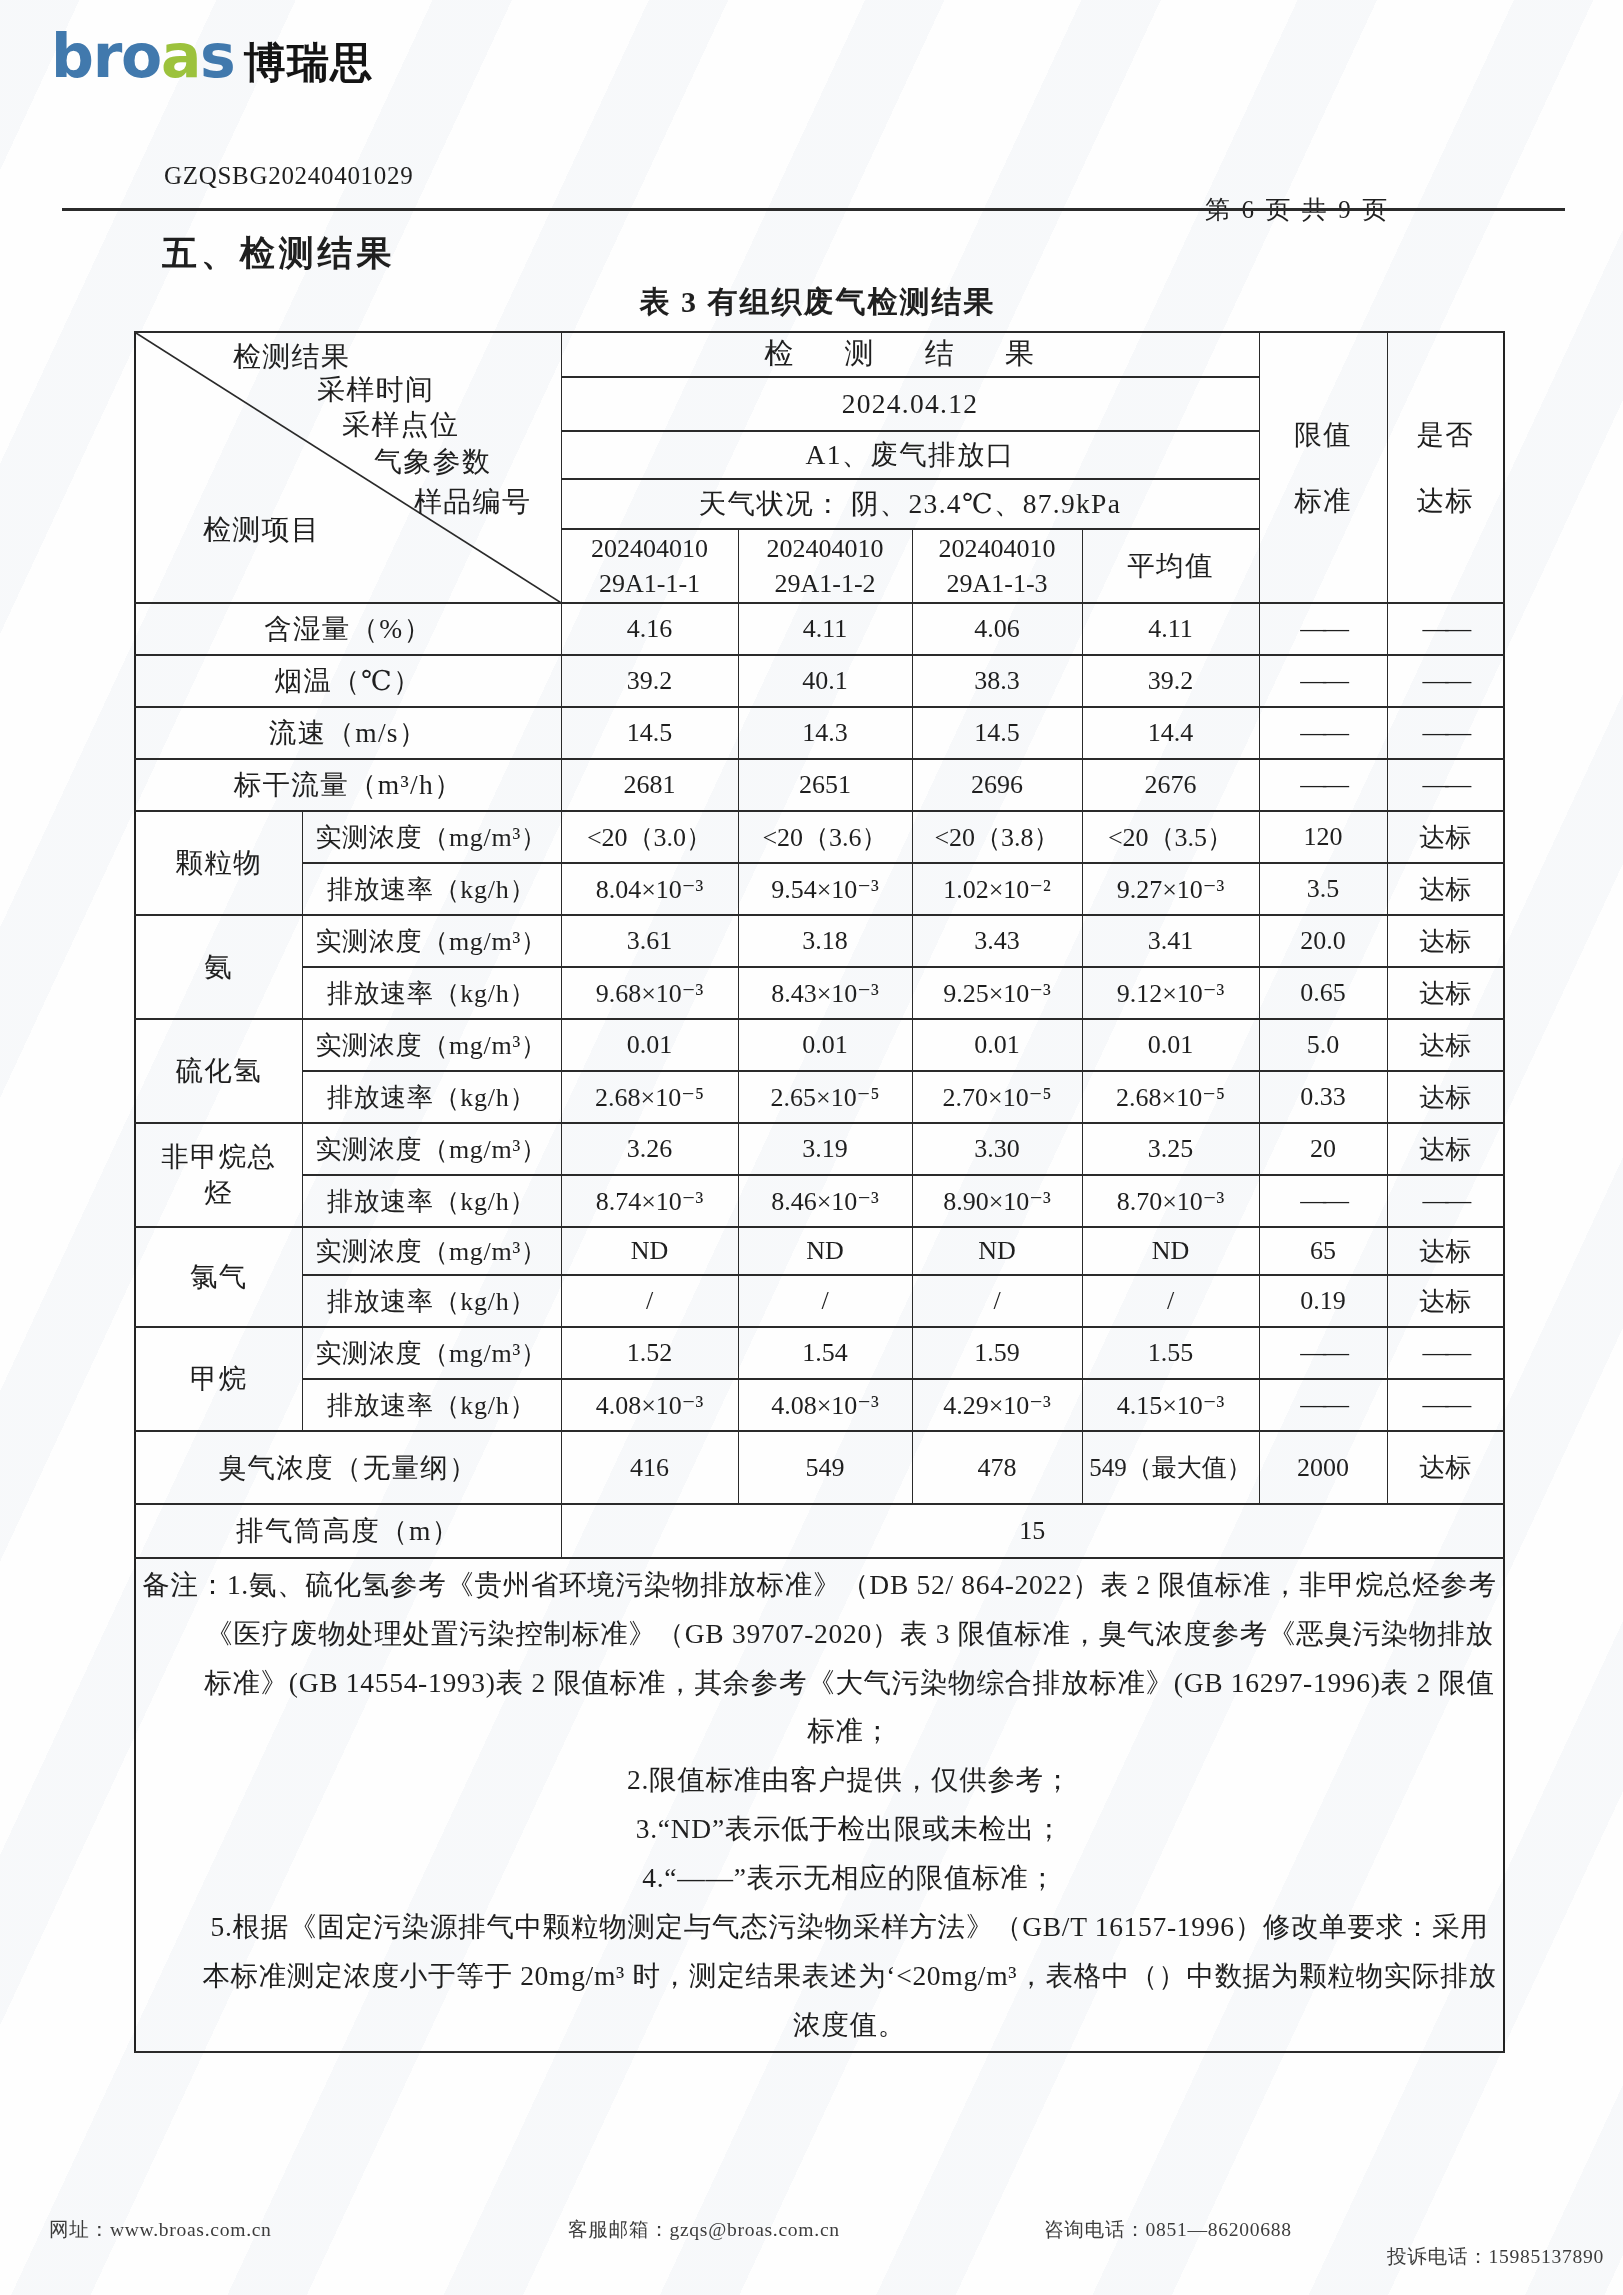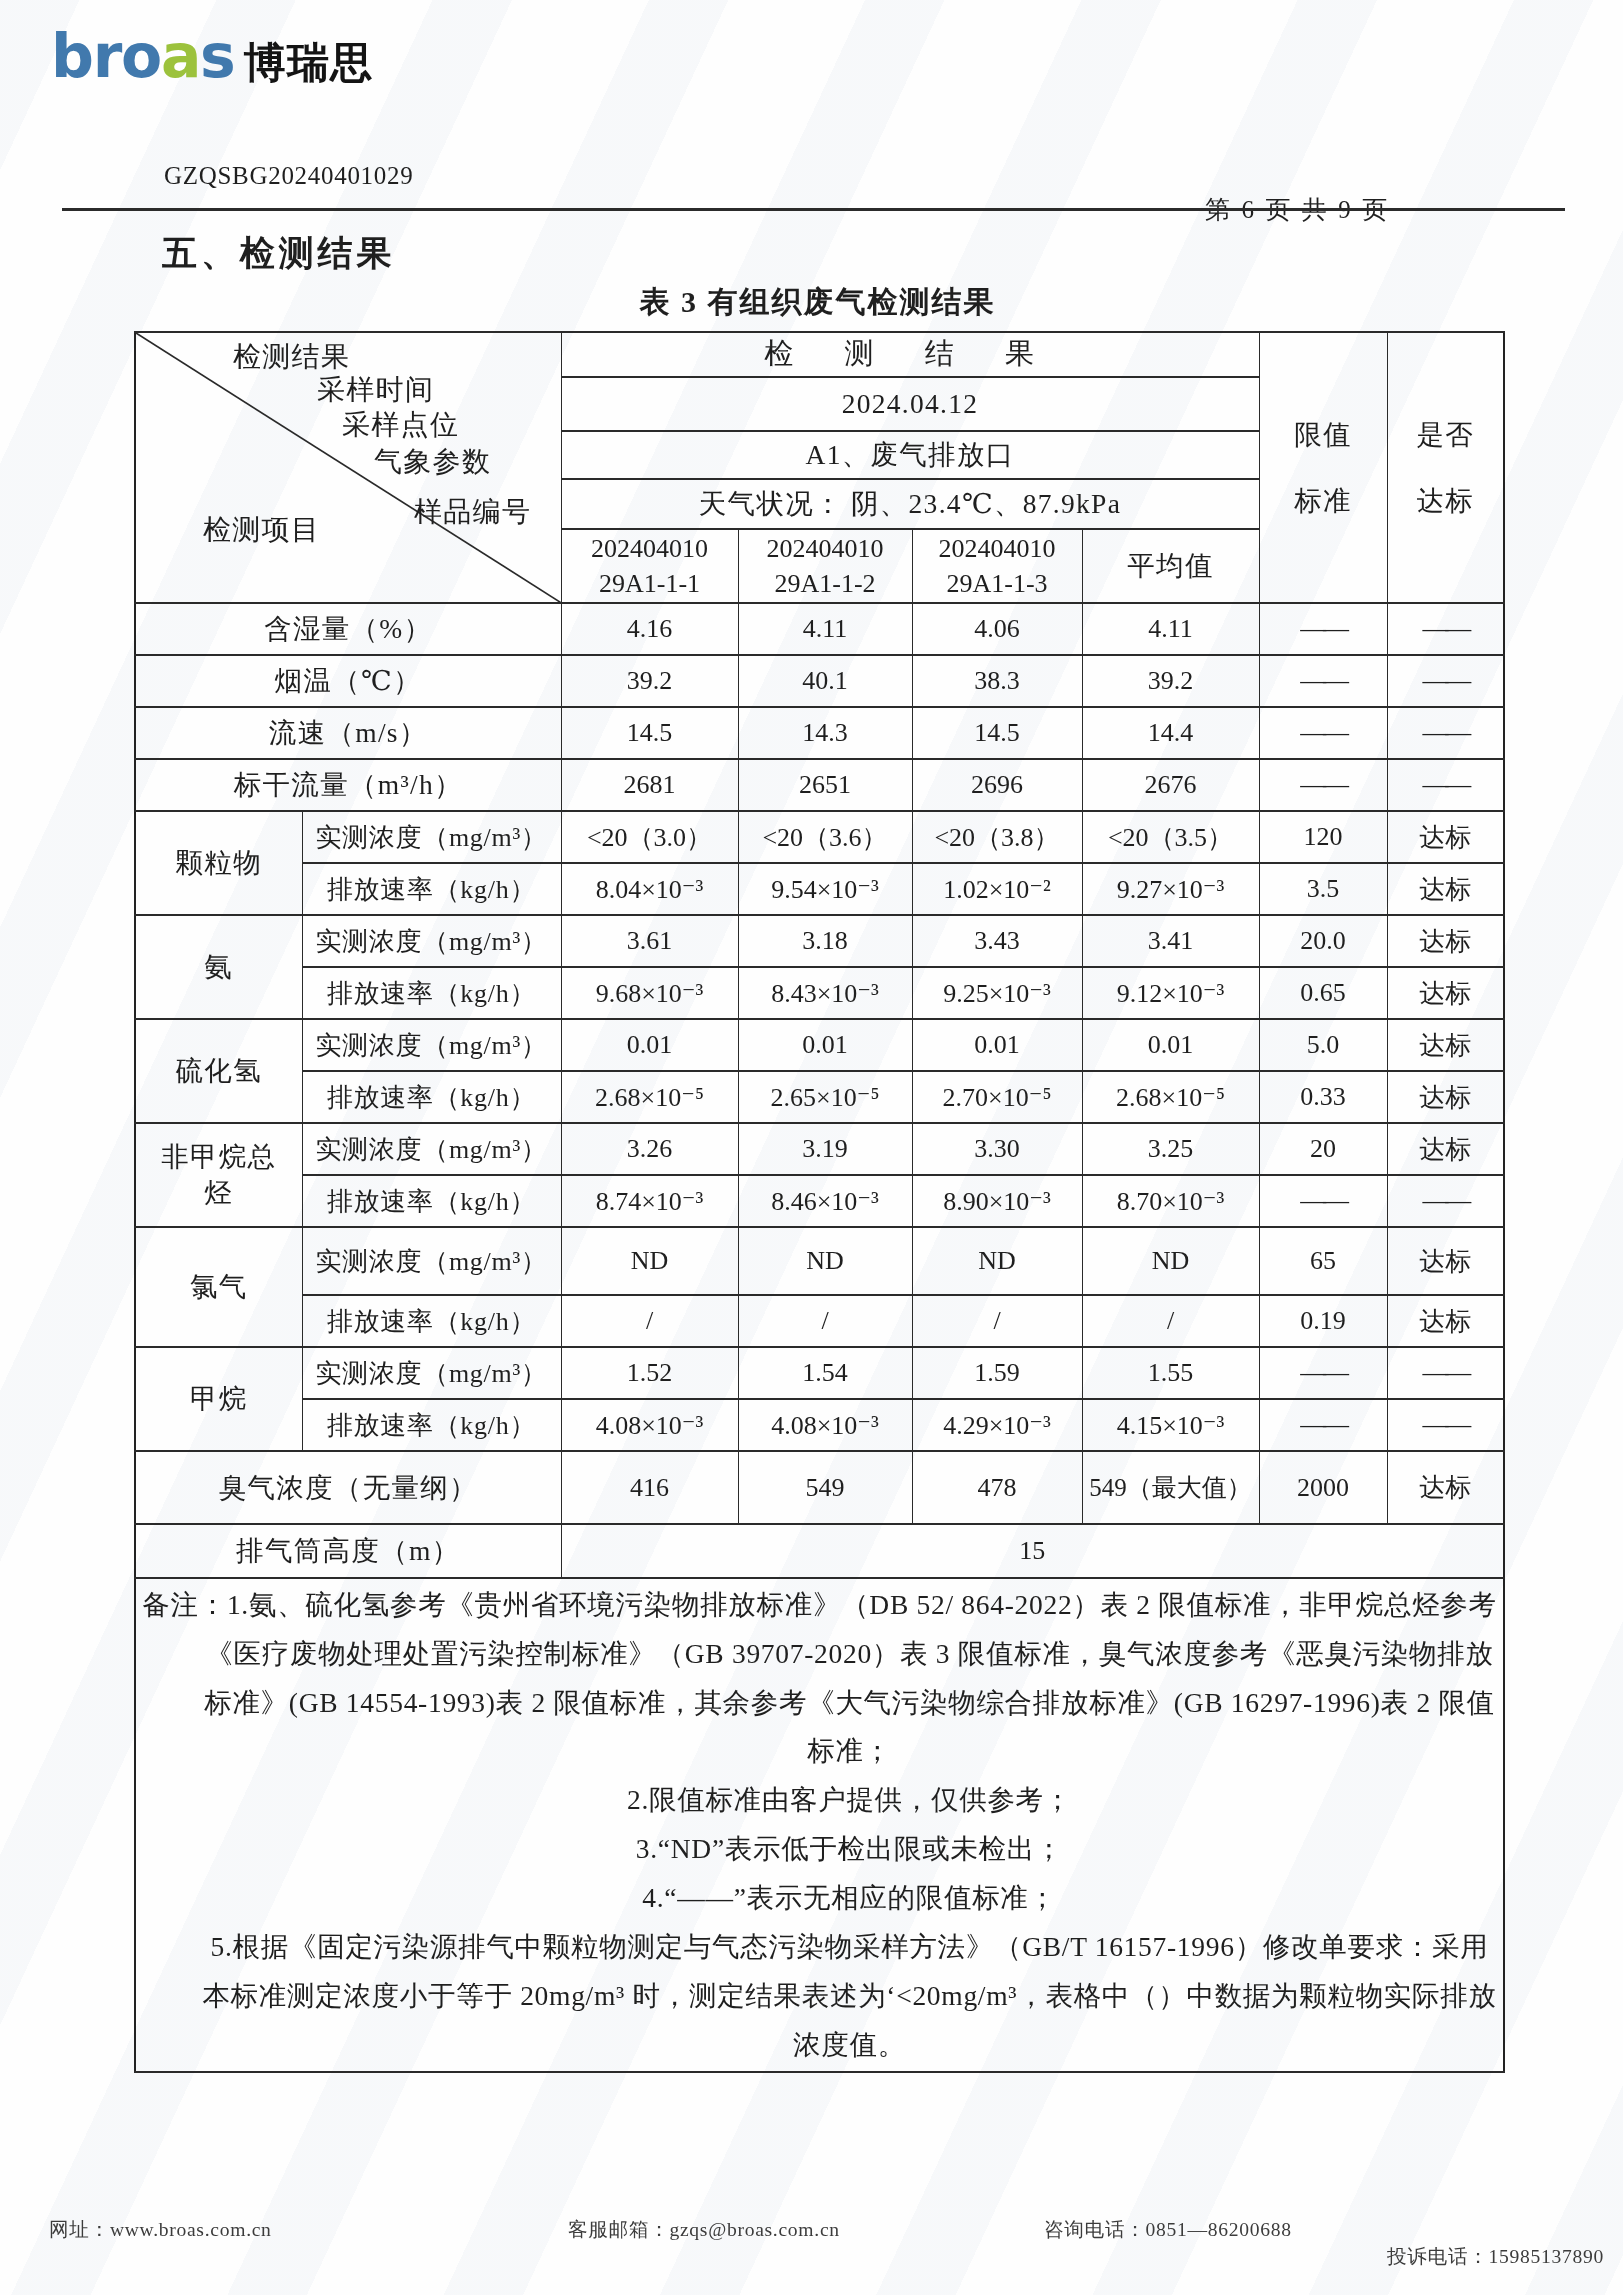--- a/index.html
+++ b/index.html
@@ -53,21 +53,21 @@
   .dash{letter-spacing:-0.12em;}
   .avg-wrap{font-size:25px;line-height:1.35;}
   
   td.corner{position:relative;padding:0;}
   td.corner svg{position:absolute;left:0;top:0;width:100%;height:100%;}
   td.corner .clab{position:absolute;font-size:28px;letter-spacing:1.3px;white-space:nowrap;}
   .clab-0{left:97px;top:5.2px;}
   .clab-1{left:181px;top:38px;}
   .clab-2{left:206px;top:73px;}
   .clab-3{left:238px;top:110px;}
-  .clab-4{left:278px;top:160px;}
+  .clab-4{left:278px;top:150px;}
   .clab-5{left:67px;top:178px;}
   
   td.notes-cell{text-align:left;vertical-align:top;padding:10.5px 18.3px 6.5px 15.7px;}
   .note{font-size:27.5px;line-height:1.78;letter-spacing:0.7px;}
   .note-first{padding-left:60px;text-indent:-60px;}
   .note-item{margin-left:60px;}
   
   .footer-item{position:absolute;top:2216px;font-size:19.6px;color:#3c3c3c;letter-spacing:0.7px;}
   .f0{left:49px;} .f1{left:568px;text-align:right;} .f2{left:1044px;} .f3{left:1387px;margin-top:27px;}
 </style>
@@ -251,21 +251,21 @@
     <tr style="height:52px">
       <td class="param">排放速率（kg/h）</td>
       <td>8.74×10⁻³</td>
       <td>8.46×10⁻³</td>
       <td>8.90×10⁻³</td>
       <td>8.70×10⁻³</td>
       <td class="dash">——</td>
       <td class="dash">——</td>
     </tr>
 
-    <tr style="height:68px">
+    <tr style="height:48px">
       <td class="lbl" rowspan="2">氯气</td>
       <td class="param">实测浓度（mg/m³）</td>
       <td>ND</td>
       <td>ND</td>
       <td>ND</td>
       <td>ND</td>
       <td>65</td>
       <td>达标</td>
     </tr>
     <tr style="height:52px">

